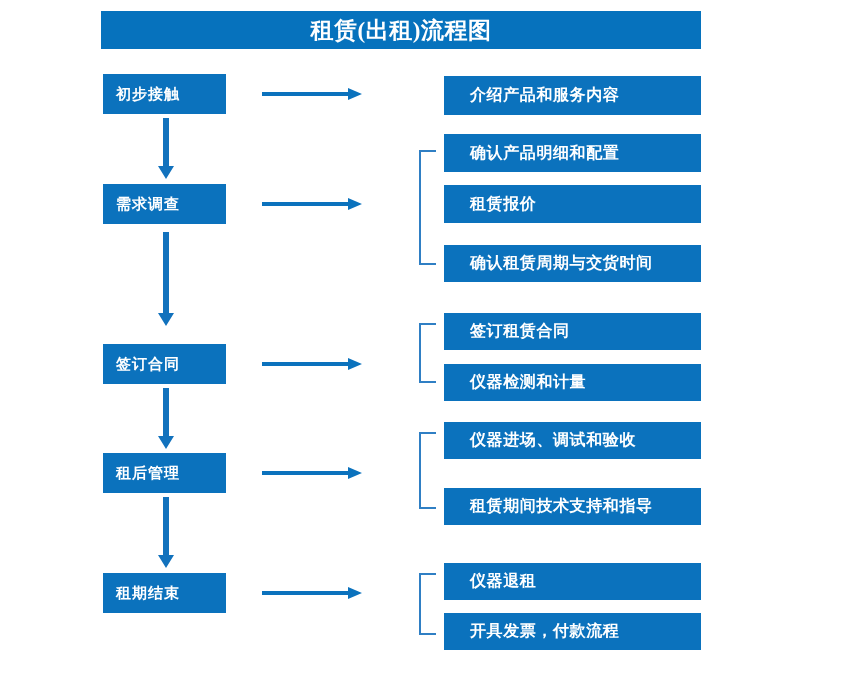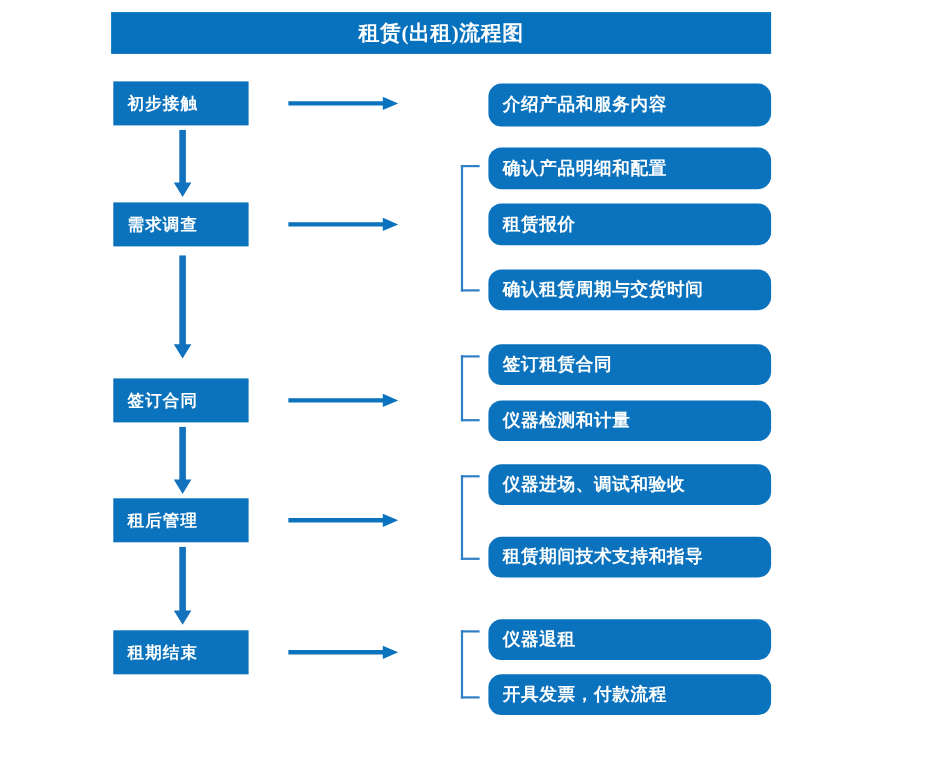--- a/index.html
+++ b/index.html
@@ -25,21 +25,21 @@
     position: absolute;
     left: 101px;
     top: 11px;
     width: 600px;
     height: 38px;
     background: #0672bd;
     color: #ffffff;
     display: flex;
     align-items: center;
     justify-content: center;
-    font-size: 19px;
+    font-size: 23px;
     font-weight: bold;
     letter-spacing: 0.5px;
   }
   .stage-box {
     position: absolute;
     background: #0b72bd;
     color: #ffffff;
     display: flex;
     align-items: center;
     font-size: 15px;
@@ -57,23 +57,22 @@
     position: absolute;
     left: 444px;
     width: 257px;
     background: #0b72bd;
     color: #ffffff;
     display: flex;
     align-items: center;
     font-size: 16px;
     font-weight: bold;
     box-sizing: border-box;
-    padding-left: 13px;
+    padding-left: 26px;
     letter-spacing: 0.6px;
-    border-radius: 12px;
   }
   .h-arrow {
     position: absolute;
     height: 14px;
   }
   .v-arrow {
     position: absolute;
     width: 18px;
   }
   .bracket {

